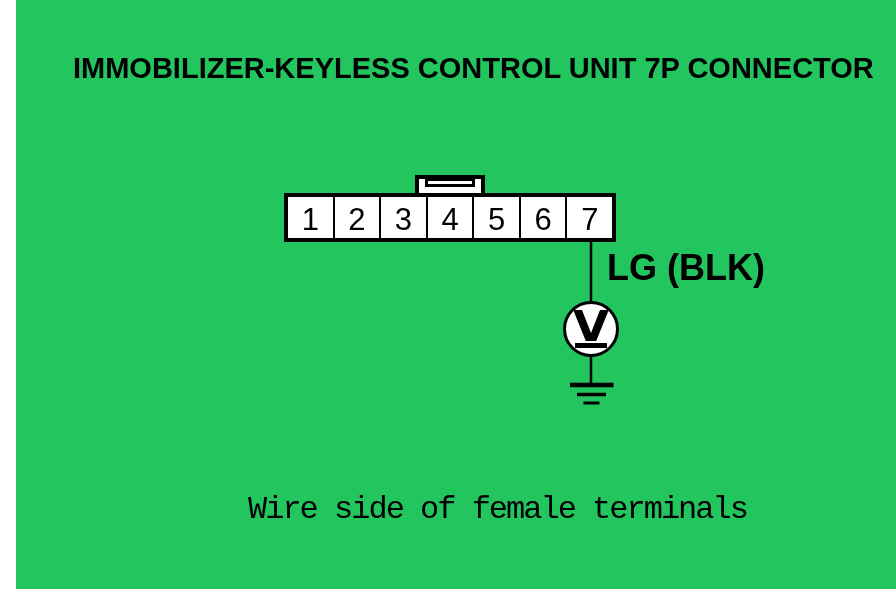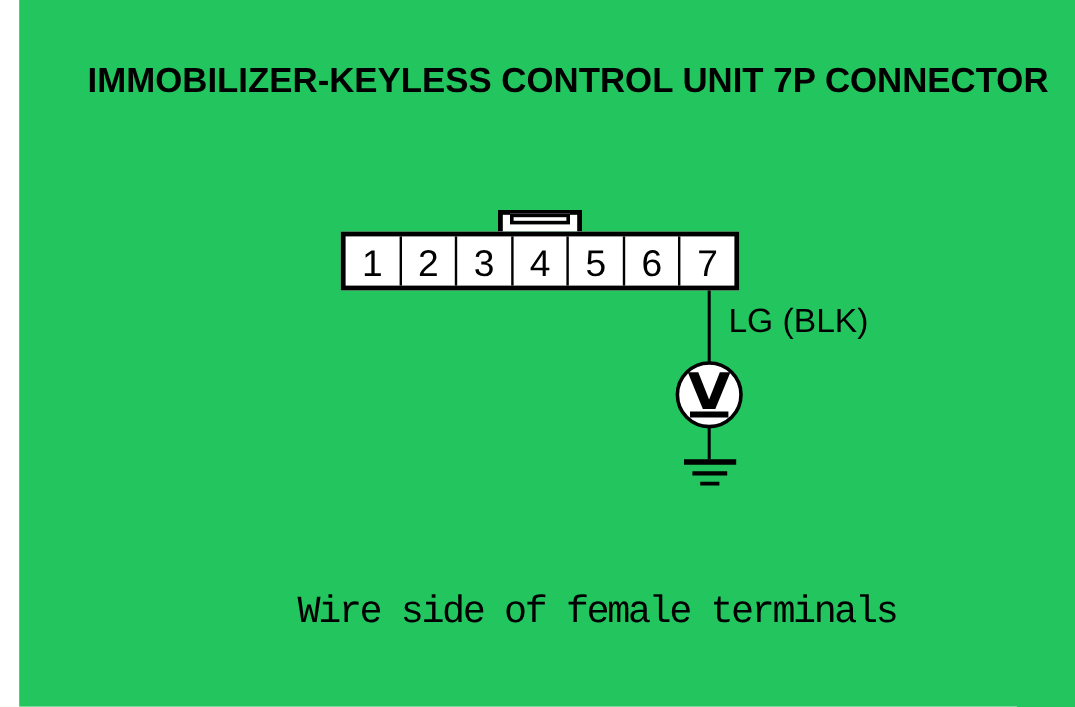--- a/index.html
+++ b/index.html
@@ -68,22 +68,22 @@
     justify-content: center;
     padding-top: 3px;
     font-size: 31px;
     line-height: 1;
   }
   .pin:first-child { border-left: none; }
   .wire-label {
     position: absolute;
     left: 591px;
     top: 253px;
-    font-size: 28px;
-    font-weight: normal;
+    font-size: 36px;
+    font-weight: bold;
     line-height: 30px;
     white-space: nowrap;
   }
   .circuit {
     position: absolute;
     left: 535px;
     top: 240px;
   }
   .circuit .ln  { stroke: #000; stroke-width: 2.5; fill: none; }
   .circuit .vm  { stroke: #000; stroke-width: 3;   fill: #fff; }

